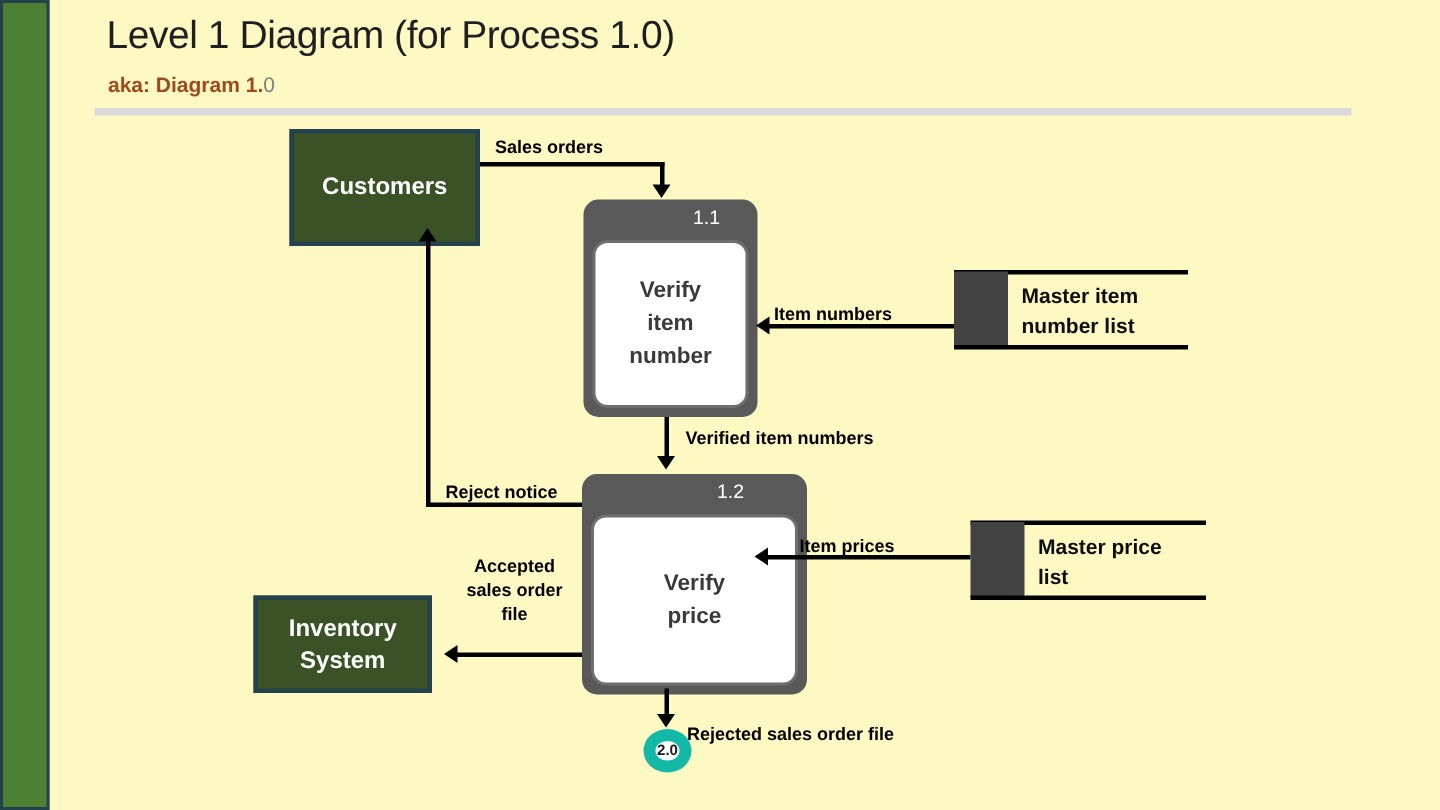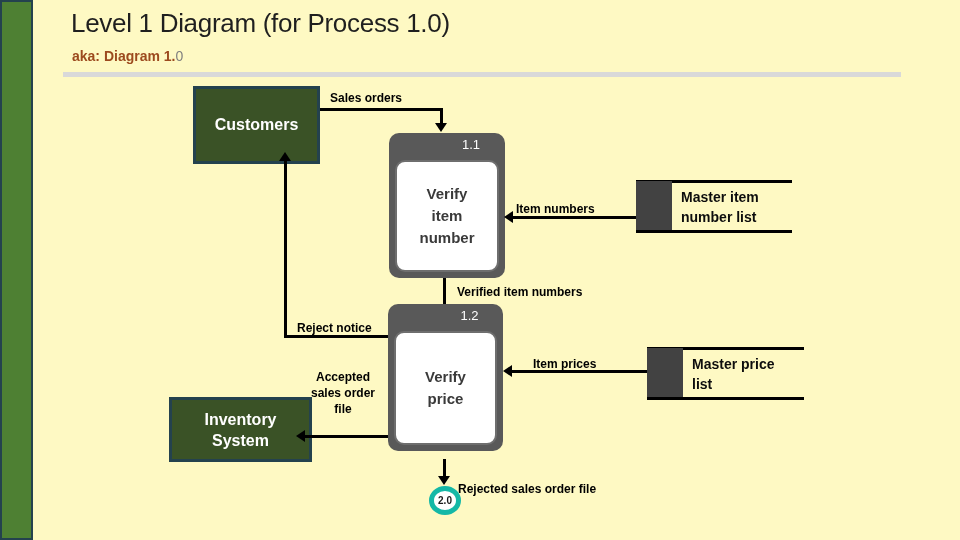--- a/index.html
+++ b/index.html
@@ -69,21 +69,21 @@
   .arr-down{ border-left:6px solid transparent; border-right:6px solid transparent; border-top:9px solid #000; }
   .arr-up{ border-left:6px solid transparent; border-right:6px solid transparent; border-bottom:9px solid #000; }
   .arr-left{ border-top:6px solid transparent; border-bottom:6px solid transparent; border-right:9px solid #000; }
   .flabel{
     position:absolute; font-weight:bold; font-size:12px; color:#000; white-space:nowrap;
   }
   .flabel.center{ white-space:normal; text-align:center; line-height:16px; }
   
   .offpage{
     position:absolute; left:429px; top:486px; width:32px; height:29px;
-    border:5px solid #14b8a6; border-radius:50%; box-sizing:border-box;
+    border:8px solid #14b8a6; border-radius:50%; box-sizing:border-box;
     display:flex; align-items:center; justify-content:center;
     font-size:10px; font-weight:bold; color:#1a1a1a; background:#fff;
   }
 </style>
 </head>
 <body>
 
 <div class="slide">
 
   <div class="left-bar"></div>
@@ -121,39 +121,39 @@
 
   <div class="flabel" style="left:457px; top:285px;">Verified item numbers</div>
   <div class="line" style="left:443px; top:278px; width:3px; height:28px;"></div>
   <div class="arr arr-down" style="left:438px; top:304px;"></div>
 
   <div class="flabel" style="left:297px; top:321px;">Reject notice</div>
   <div class="line" style="left:284px; top:335px; width:104px; height:3px;"></div>
   <div class="line" style="left:284px; top:160px; width:3px; height:178px;"></div>
   <div class="arr arr-up" style="left:279px; top:152px;"></div>
 
-  <div class="process" style="left:388px; top:304px; width:115px; height:147px;">
+  <div class="process" style="left:388px; top:316px; width:115px; height:147px;padding-left:35px;">
     <div class="phead">1.2</div>
     <div class="pbody">
       <span>Verify price</span>
     </div>
   </div>
 
   <div class="flabel" style="left:533px; top:357px;">Item prices</div>
   <div class="line" style="left:508px; top:370px; width:139px; height:3px;"></div>
   <div class="arr arr-left" style="left:503px; top:365px;"></div>
 
   <div class="datastore" style="left:647px; top:347px; width:157px; height:53px;">
     <div class="dline" style="top:0; width:157px;"></div>
     <div class="dsq" style="height:50px;"></div>
     <div class="dline" style="top:50px; width:157px;"></div>
     <div class="dlabel" style="width:100px;">Master price list</div>
   </div>
 
-  <div class="entity" style="left:169px; top:397px; width:143px; height:65px;">
+  <div class="entity" style="left:169px; top:397px; width:119px; height:65px;">
     <span class="wrap">Inventory System</span>
   </div>
 
   <div class="flabel center" style="left:302px; top:369px; width:82px;">Accepted sales order file</div>
   <div class="line" style="left:303px; top:435px; width:85px; height:3px;"></div>
   <div class="arr arr-left" style="left:296px; top:430px;"></div>
 
   <div class="flabel" style="left:458px; top:462px;margin-top:20px;">Rejected sales order file</div>
   <div class="line" style="left:443px; top:459px; width:3px; height:19px;"></div>
   <div class="arr arr-down" style="left:438px; top:476px;"></div>

